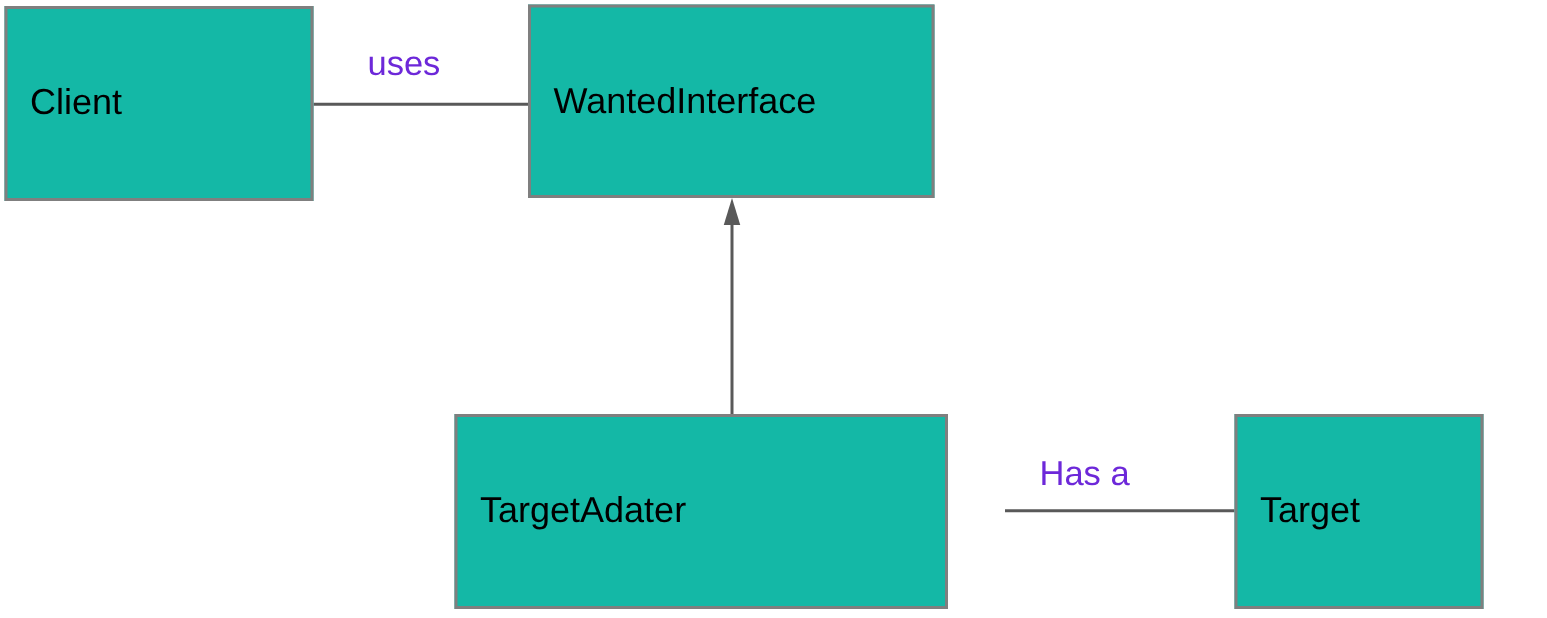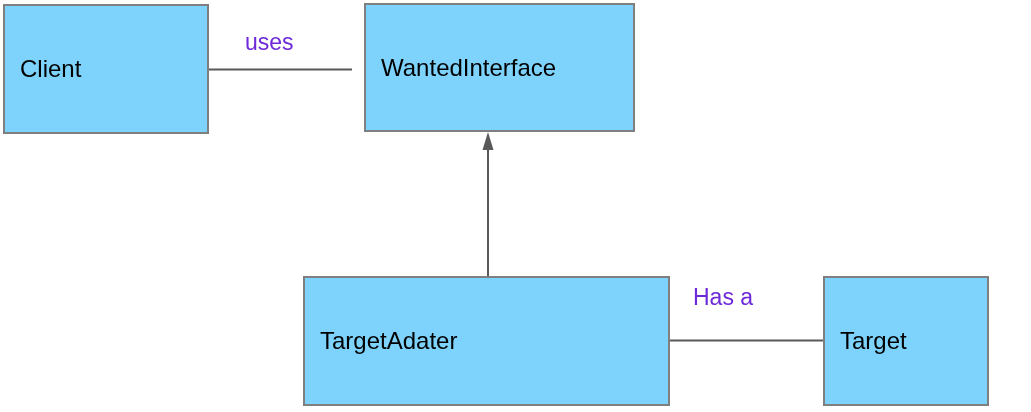--- a/index.html
+++ b/index.html
@@ -13,21 +13,21 @@
   #canvas {
     position: relative;
     width: 1031px;
     height: 412px;
     background: #ffffff;
     overflow: hidden;
   }
   .node {
     position: absolute;
     box-sizing: border-box;
-    background: #7dd3fc;
+    background: #14b8a6;
     border: 2px solid #7f7f7f;
     display: flex;
     align-items: center;
   }
   .node-label {
     font-size: 24px;
     line-height: 1;
     color: #000000;
     white-space: nowrap;
     padding-left: 15px;
@@ -42,27 +42,27 @@
   #wires {
     position: absolute;
     left: 0;
     top: 0;
     width: 1031px;
     height: 412px;
     overflow: visible;
   }
   
   #node-client          { left: 3px;   top: 4px;   width: 206px; height: 130px; }
-  #node-wantedinterface { left: 352px; top: 3px;   width: 271px; height: 129px; margin-left: 12px; }
-  #node-targetadapter   { left: 303px; top: 276px; width: 367px; height: 130px; }
+  #node-wantedinterface { left: 352px; top: 3px;   width: 271px; height: 129px; }
+  #node-targetadapter   { left: 303px; top: 276px; width: 329px; height: 130px; }
   #node-target          { left: 823px; top: 276px; width: 166px; height: 130px; }
   
   #label-uses       { left: 245px; top: 31px;  }
   #label-implements { left: 501px; top: 211px; }
-  #label-hasa       { left: 693px; top: 286px; }
+  #label-hasa       { left: 693px; top: 304px; }
 </style>
 </head>
 <body>
 
 <div id="canvas">
 
   <svg id="wires" viewBox="0 0 1031 412" width="1031" height="412" xmlns="http://www.w3.org/2000/svg">
 
     <line x1="209" y1="69.5" x2="352" y2="69.5" stroke="#595959" stroke-width="2"></line>
 

